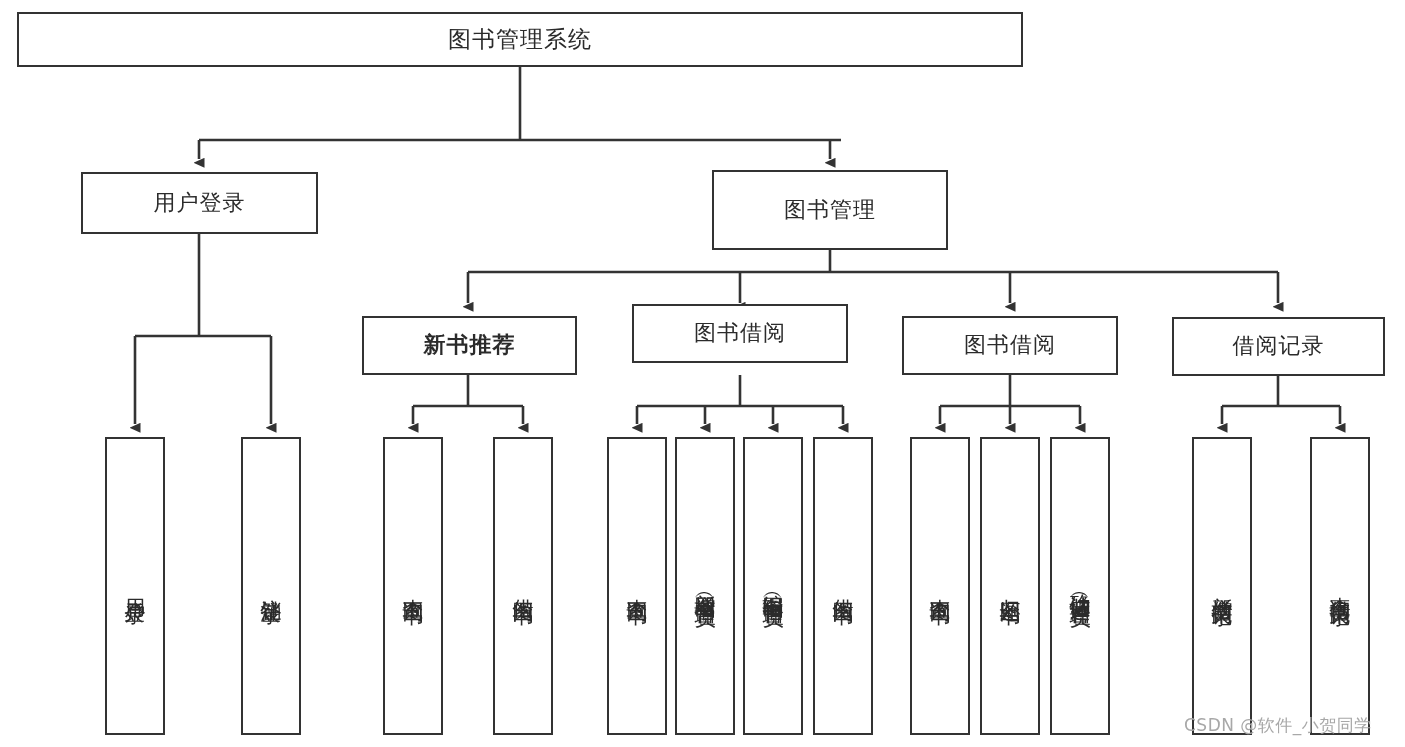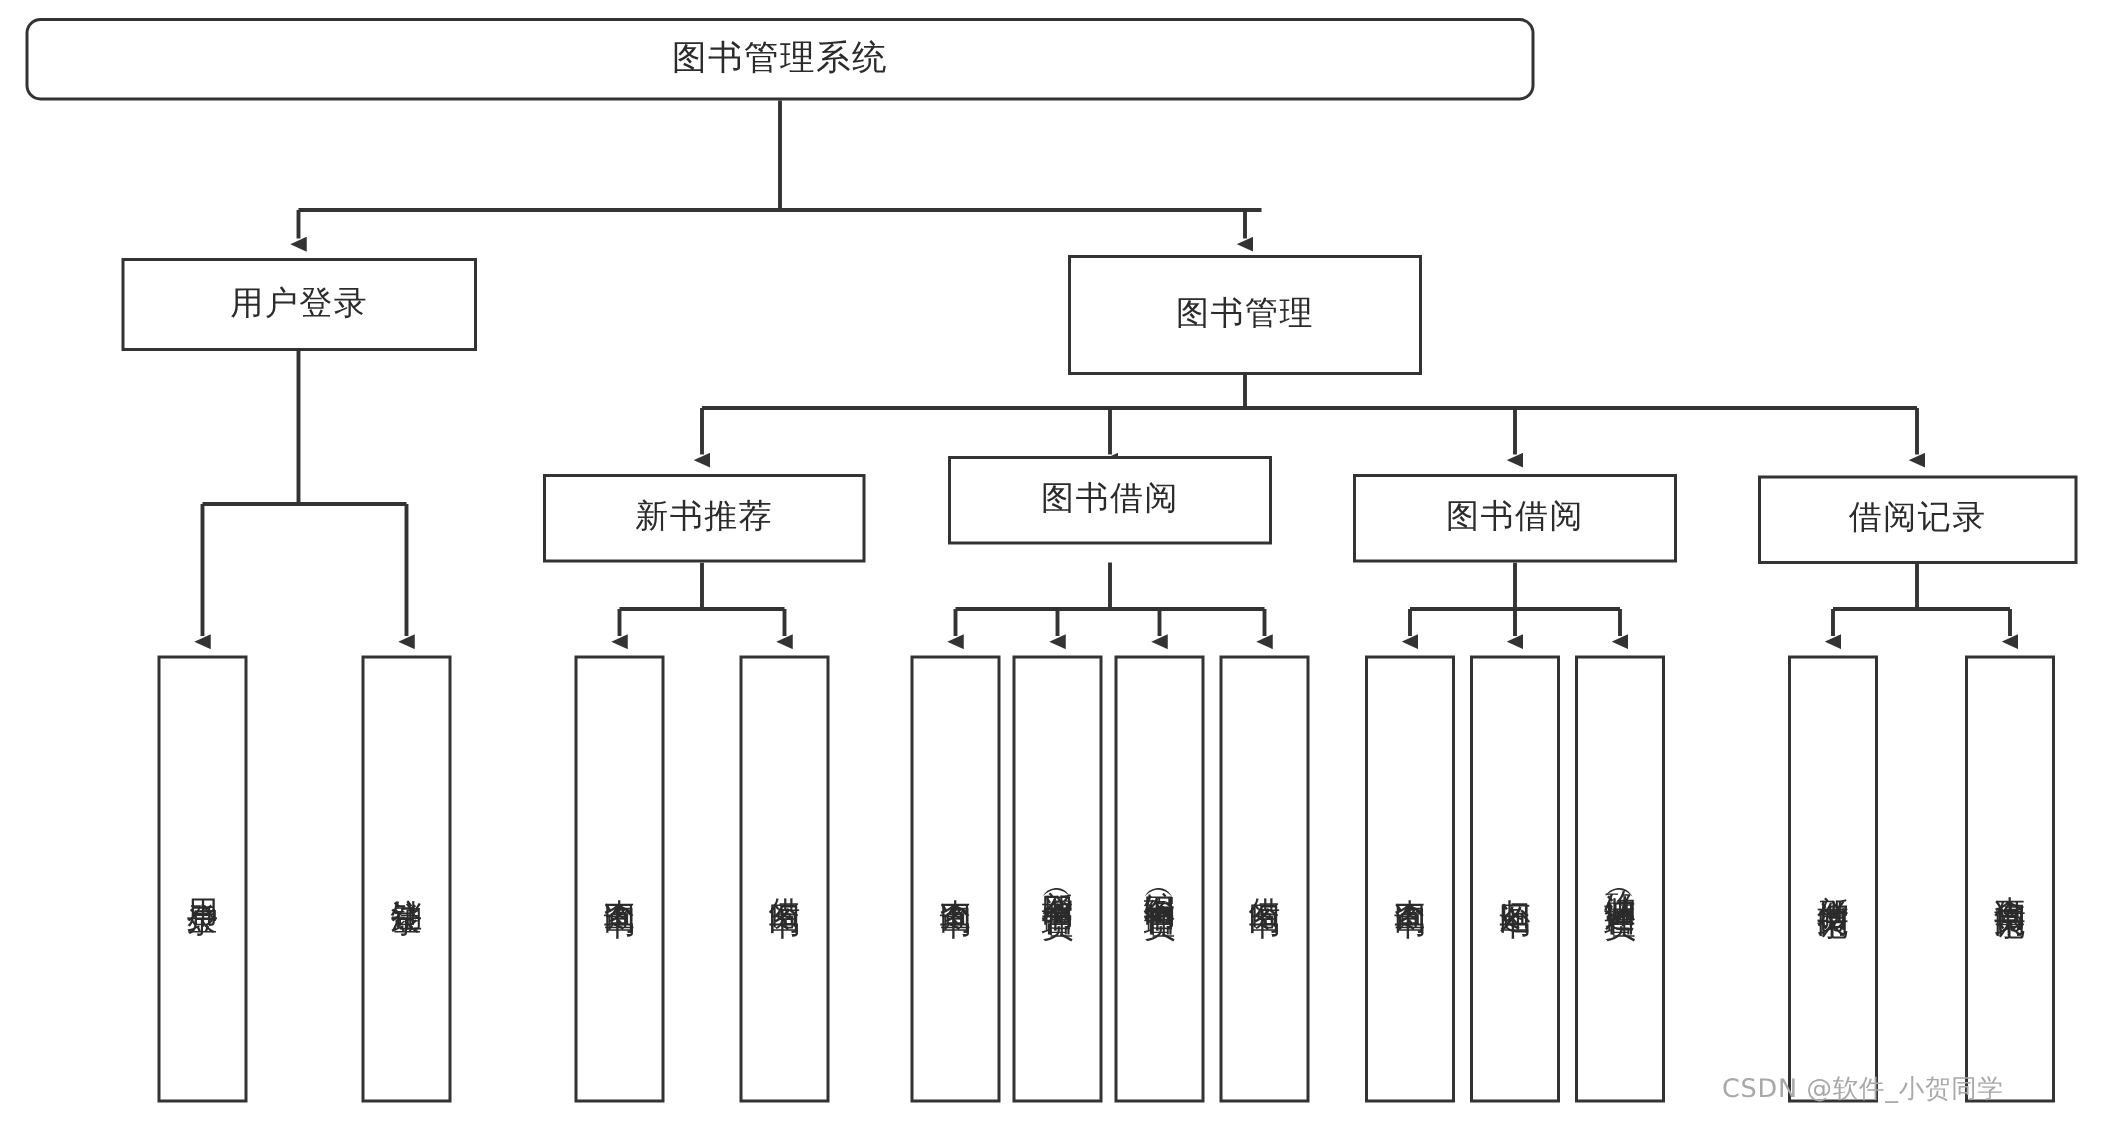--- a/index.html
+++ b/index.html
@@ -37,41 +37,40 @@
     color: #2b2b2b;
   }
   .node.h {
     font-size: 22px;
     letter-spacing: 1px;
     line-height: 1.1;
     white-space: nowrap;
   }
   .node.root {
     font-size: 23px;
-    border-radius: 10px;
   }
   .node.v {
     writing-mode: vertical-rl;
     text-orientation: upright;
     font-size: 21px;
     letter-spacing: 2px;
     line-height: 1.05;
     padding: 6px 0;
     align-items: center;
     justify-content: center;
     text-align: center;
   }
   .node.v .vtext {
     writing-mode: vertical-rl;
     text-orientation: upright;
     display: block;
   }
   .watermark {
     position: absolute;
-    left: 1148px;
+    left: 1184px;
     top: 714px;
     font-size: 17px;
     color: #a8a8a8;
     white-space: nowrap;
     letter-spacing: 0.5px;
   }
 </style>
 </head>
 <body>
 
@@ -131,21 +130,21 @@
     <span>图书管理系统</span>
   </div>
 
   <div class="node h" style="left:81px; top:172px; width:237px; height:62px;">
     <span>用户登录</span>
   </div>
   <div class="node h" style="left:712px; top:170px; width:236px; height:80px;">
     <span>图书管理</span>
   </div>
 
-  <div class="node h" style="left:362px; top:316px; width:215px; height:59px;">
+  <div class="node h" style="left:362px; top:316px; width:215px; height:59px;font-weight:bold;">
     <span>新书推荐</span>
   </div>
   <div class="node h" style="left:632px; top:304px; width:216px; height:59px;">
     <span>图书借阅</span>
   </div>
   <div class="node h" style="left:902px; top:316px; width:216px; height:59px;">
     <span>图书借阅</span>
   </div>
   <div class="node h" style="left:1172px; top:317px; width:213px; height:59px;">
     <span>借阅记录</span>

